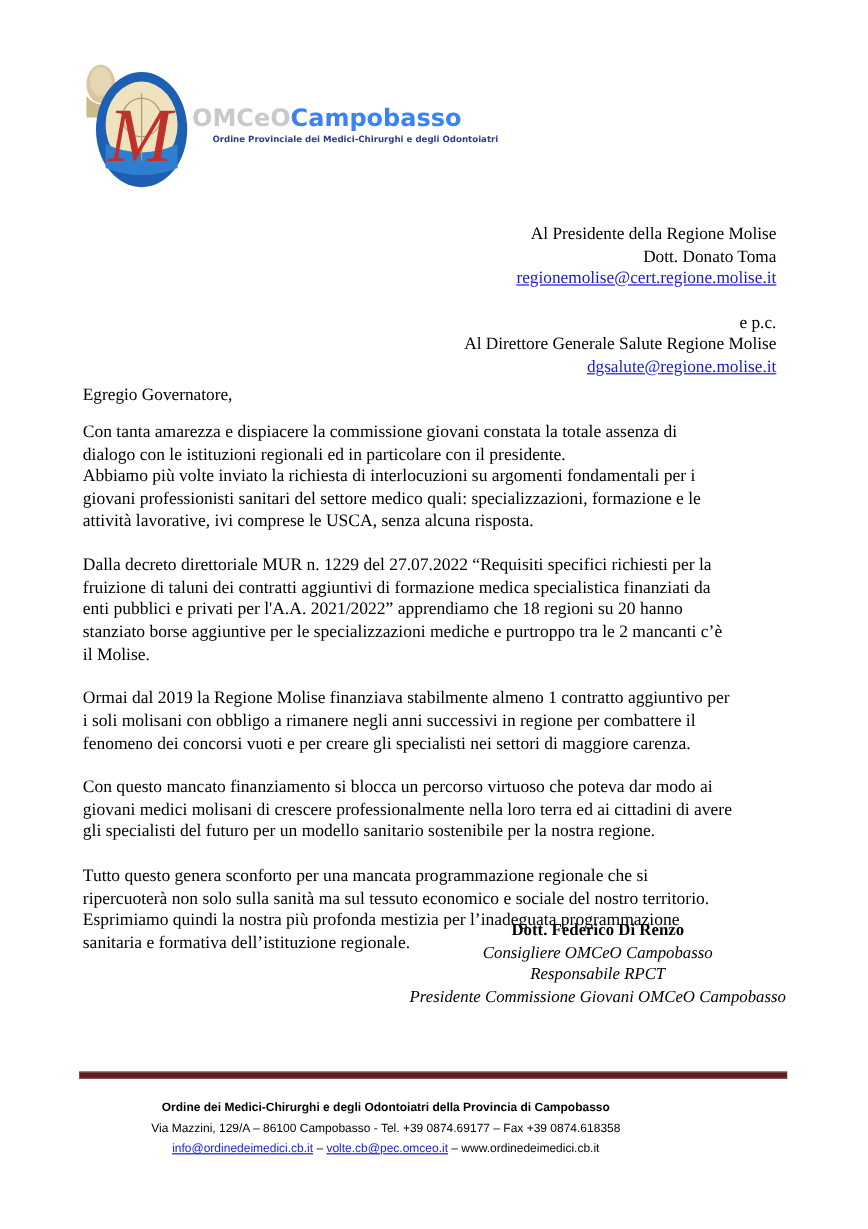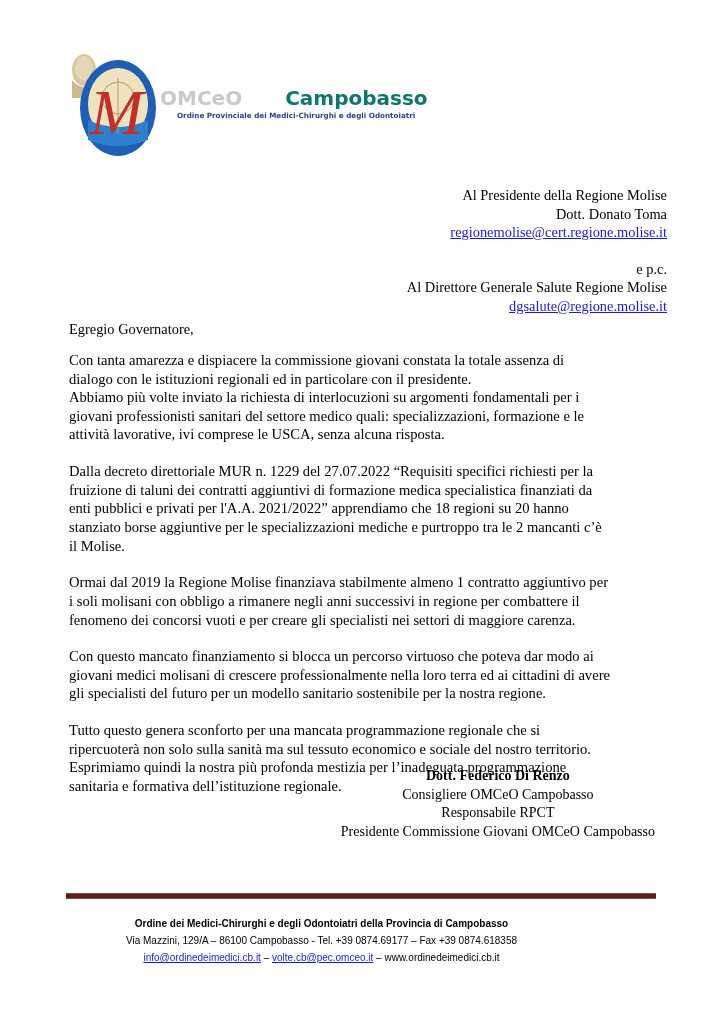--- a/index.html
+++ b/index.html
@@ -4,37 +4,37 @@
 <style>
   html, body { margin:0; padding:0; background:#ffffff; }
   body { width:723px; height:1024px; position:relative; overflow:hidden;
          font-family:"Liberation Serif", serif; color:#000; }
 
   
   .logo { position:absolute; left:66px; top:48px; width:92px; height:112px; }
   .brand { position:absolute; left:160px; top:86px; }
   .brand-title { font-family:"DejaVu Sans", sans-serif; font-weight:bold; font-size:20px; letter-spacing:0px; line-height:24px; white-space:nowrap; }
   .brand-title .omceo { color:#c9c9c9;text-align:right; }
-  .brand-title .city { color:#0f766e;margin-left:43px; }
+  .brand-title .city { color:#3b82f6; }
   .brand-sub { font-family:"DejaVu Sans", sans-serif; font-weight:bold; font-size:7.2px; color:#2e3f8f; margin-left:17px; margin-top:1px; white-space:nowrap; }
 
   
-  .addr { position:absolute; right:56px; top:186px; text-align:right; font-size:14.4px; line-height:18.5px; }
+  .addr { position:absolute; right:76px; top:186px; text-align:right; font-size:14.4px; line-height:18.5px; }
   .addr .gap { height:18px; }
   .link { color:#1a1ad6; text-decoration:underline; }
 
   
   .salutation { position:absolute; left:69px; top:321px; font-size:14.4px;text-align:right; }
   .body { position:absolute; left:69px; top:351px; width:600px; font-size:14.6px; line-height:18.6px; }
   .body p { margin:0 0 18.2px 0; white-space:pre-line; }
 
   
   .sig { position:absolute; right:68px; top:767px; text-align:center; font-size:14px; line-height:18.6px; }
   .sig .name { font-weight:bold; }
-  .sig .role { }
+  .sig .role { font-style:italic; }
 
   
   .rule { position:absolute; left:66px; top:893px; width:590px; height:4px; background:#5c1f1f;
           border-top:1px solid #8a4a4a; border-bottom:1px solid #8a4a4a; }
   .footer { position:absolute; left:0; top:915px; width:643px; text-align:center;
             font-family:Liberation Sans, sans-serif; font-size:10px; line-height:17px; color:#000; }
   .footer .org { font-weight:bold; }
   .footer .link { color:#1a1ad6; }
 </style>
 </head>

